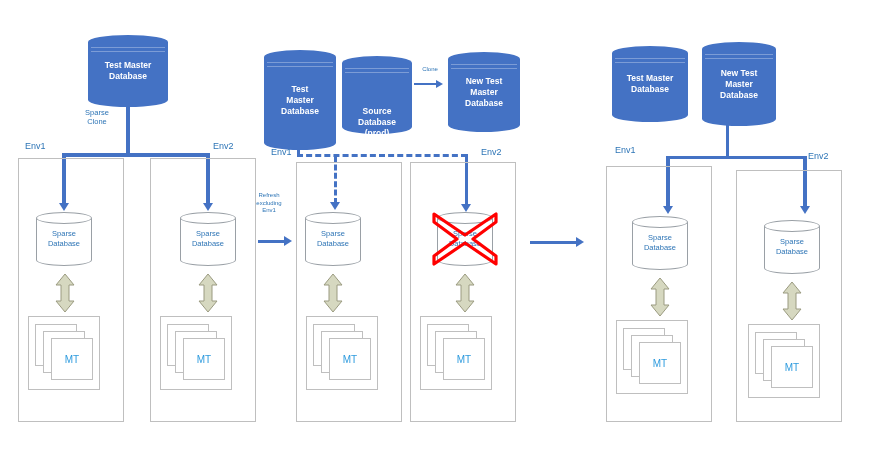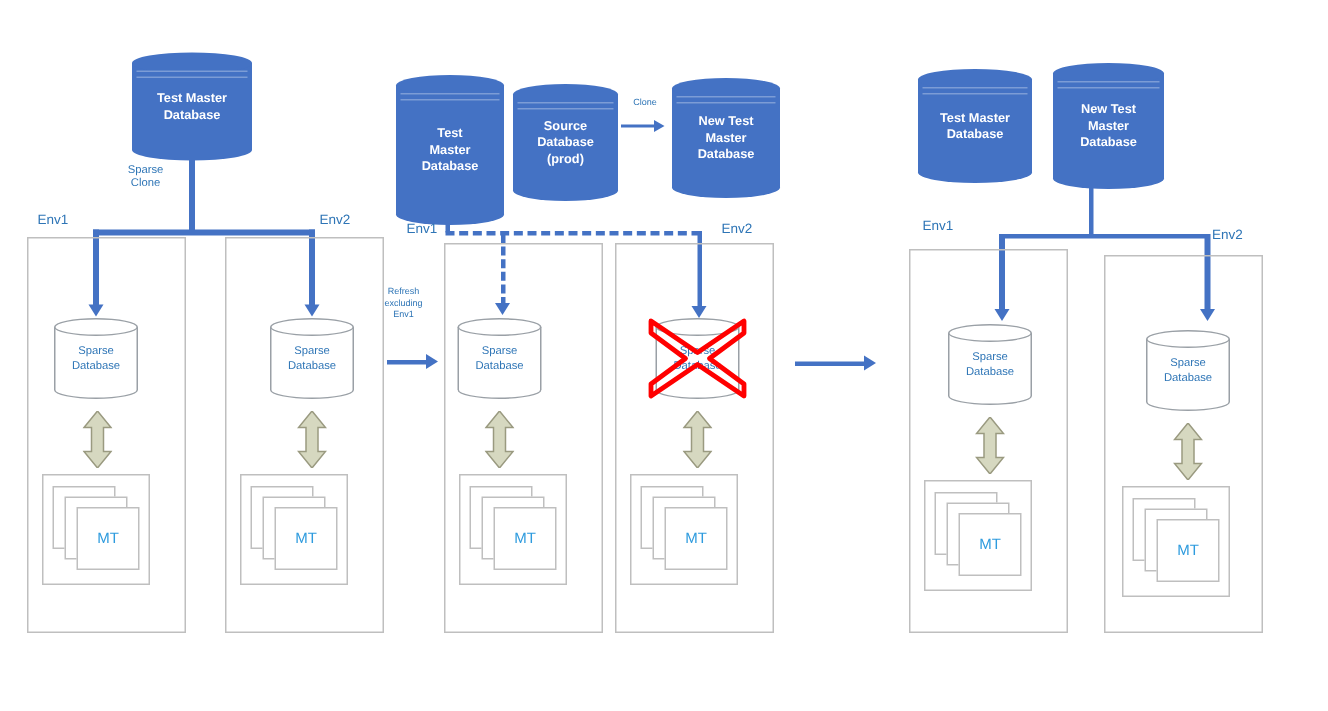--- a/index.html
+++ b/index.html
@@ -141,21 +141,21 @@
 Master
 Database</div>
   </div>
 
   <div class="cyl" style="left:342px;top:56px;width:70px;height:78px;">
     <div class="bot"></div>
     <div class="body"></div>
     <div class="top"></div>
     <div class="rib" style="top:12px;"></div>
     <div class="rib" style="top:16px;"></div>
-    <div class="lbl" style="white-space:pre-line;">Source
+    <div class="lbl" style="white-space:pre-line;margin-top:27px;">Source
 Database
 (prod)</div>
   </div>
 
   <div class="note sm" style="left:414px;top:66px;width:32px;">Clone</div>
   <div class="hline thin" style="left:414px;top:83px;width:24px;height:2px;"></div>
   <div class="arrowrt" style="left:436px;top:80px;border-left-width:7px;border-top-width:4px;border-bottom-width:4px;"></div>
 
   <div class="cyl" style="left:448px;top:52px;width:72px;height:80px;">
     <div class="bot"></div>

